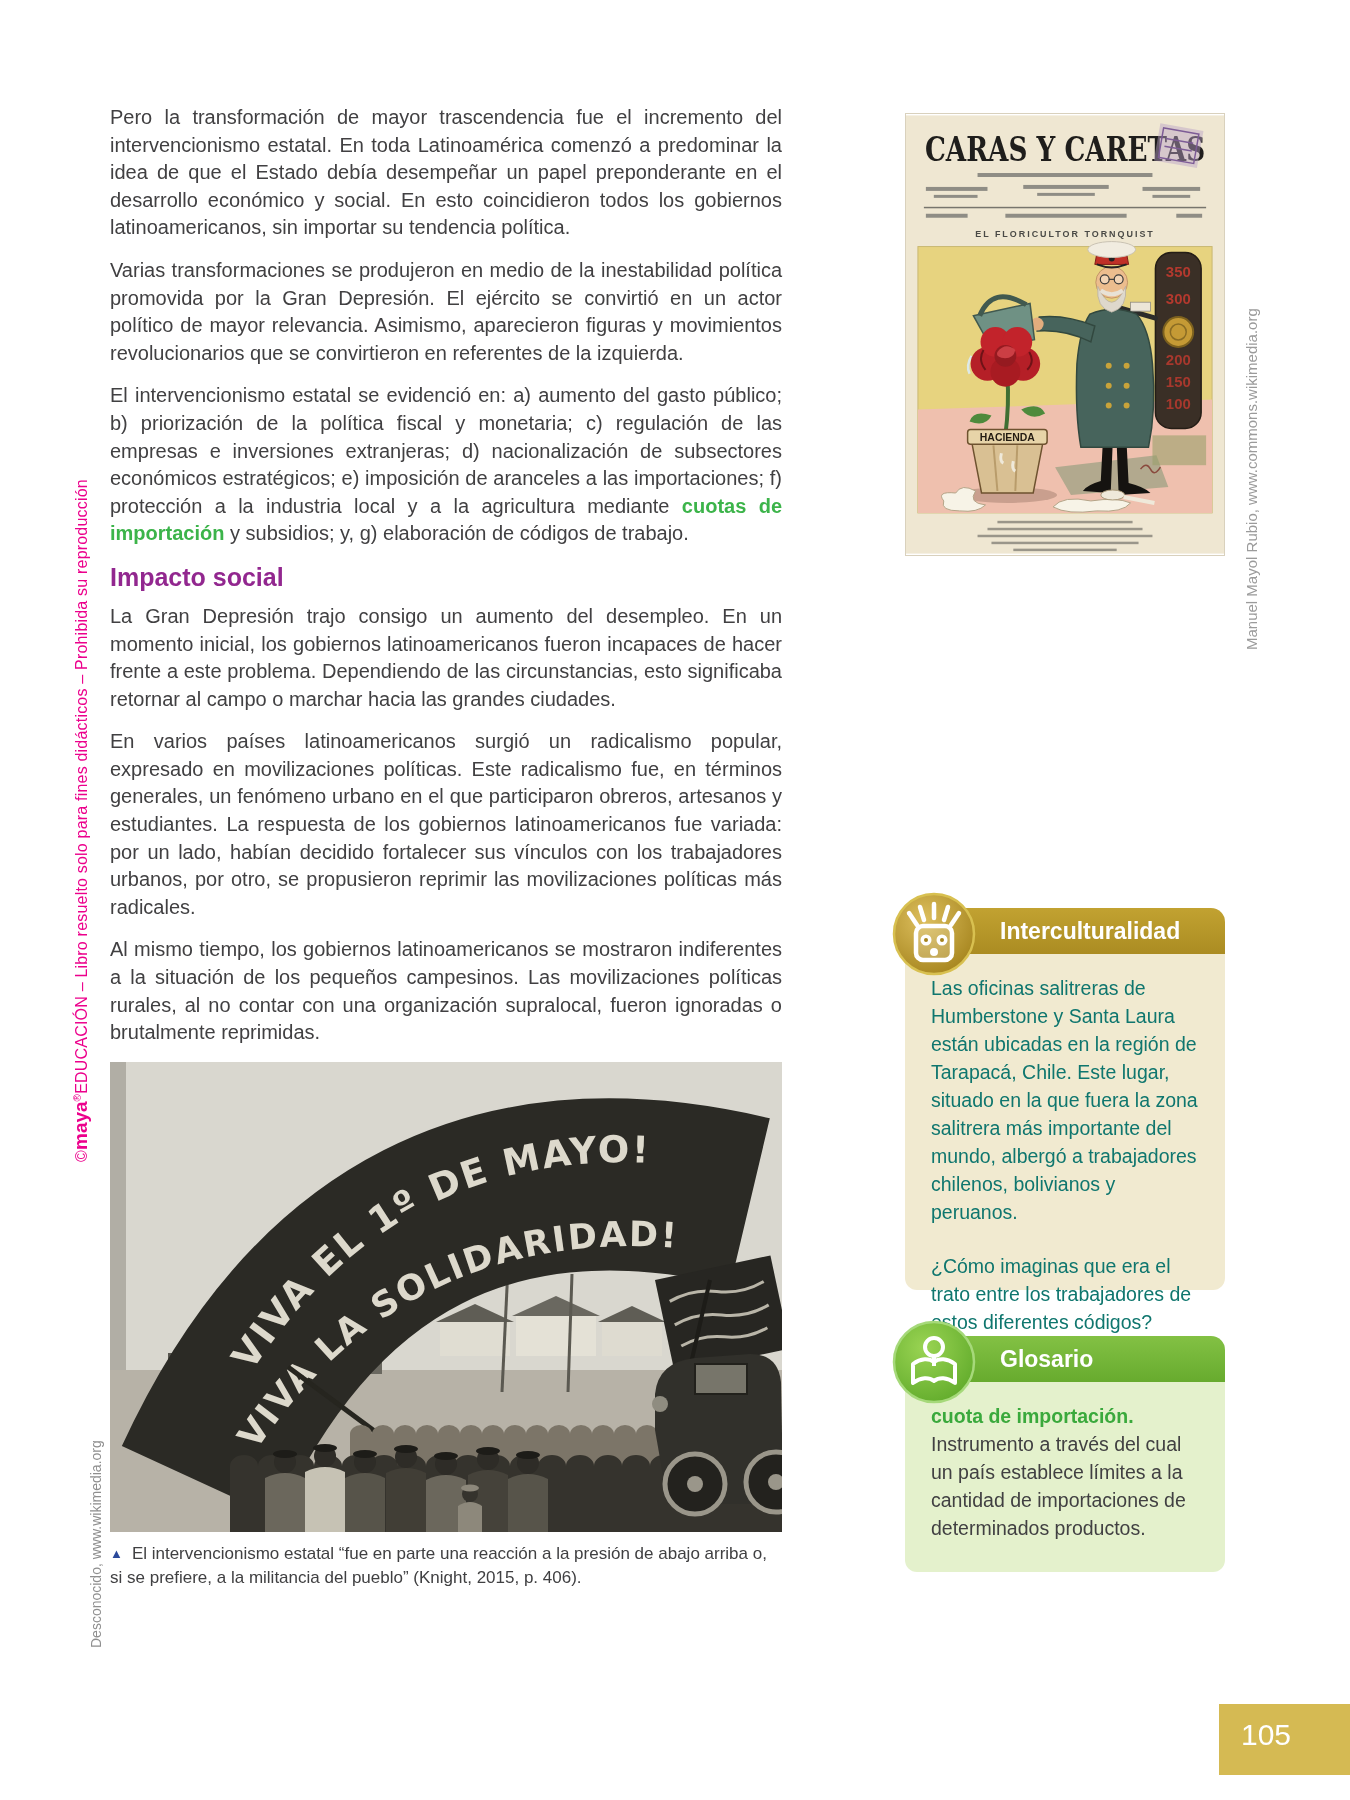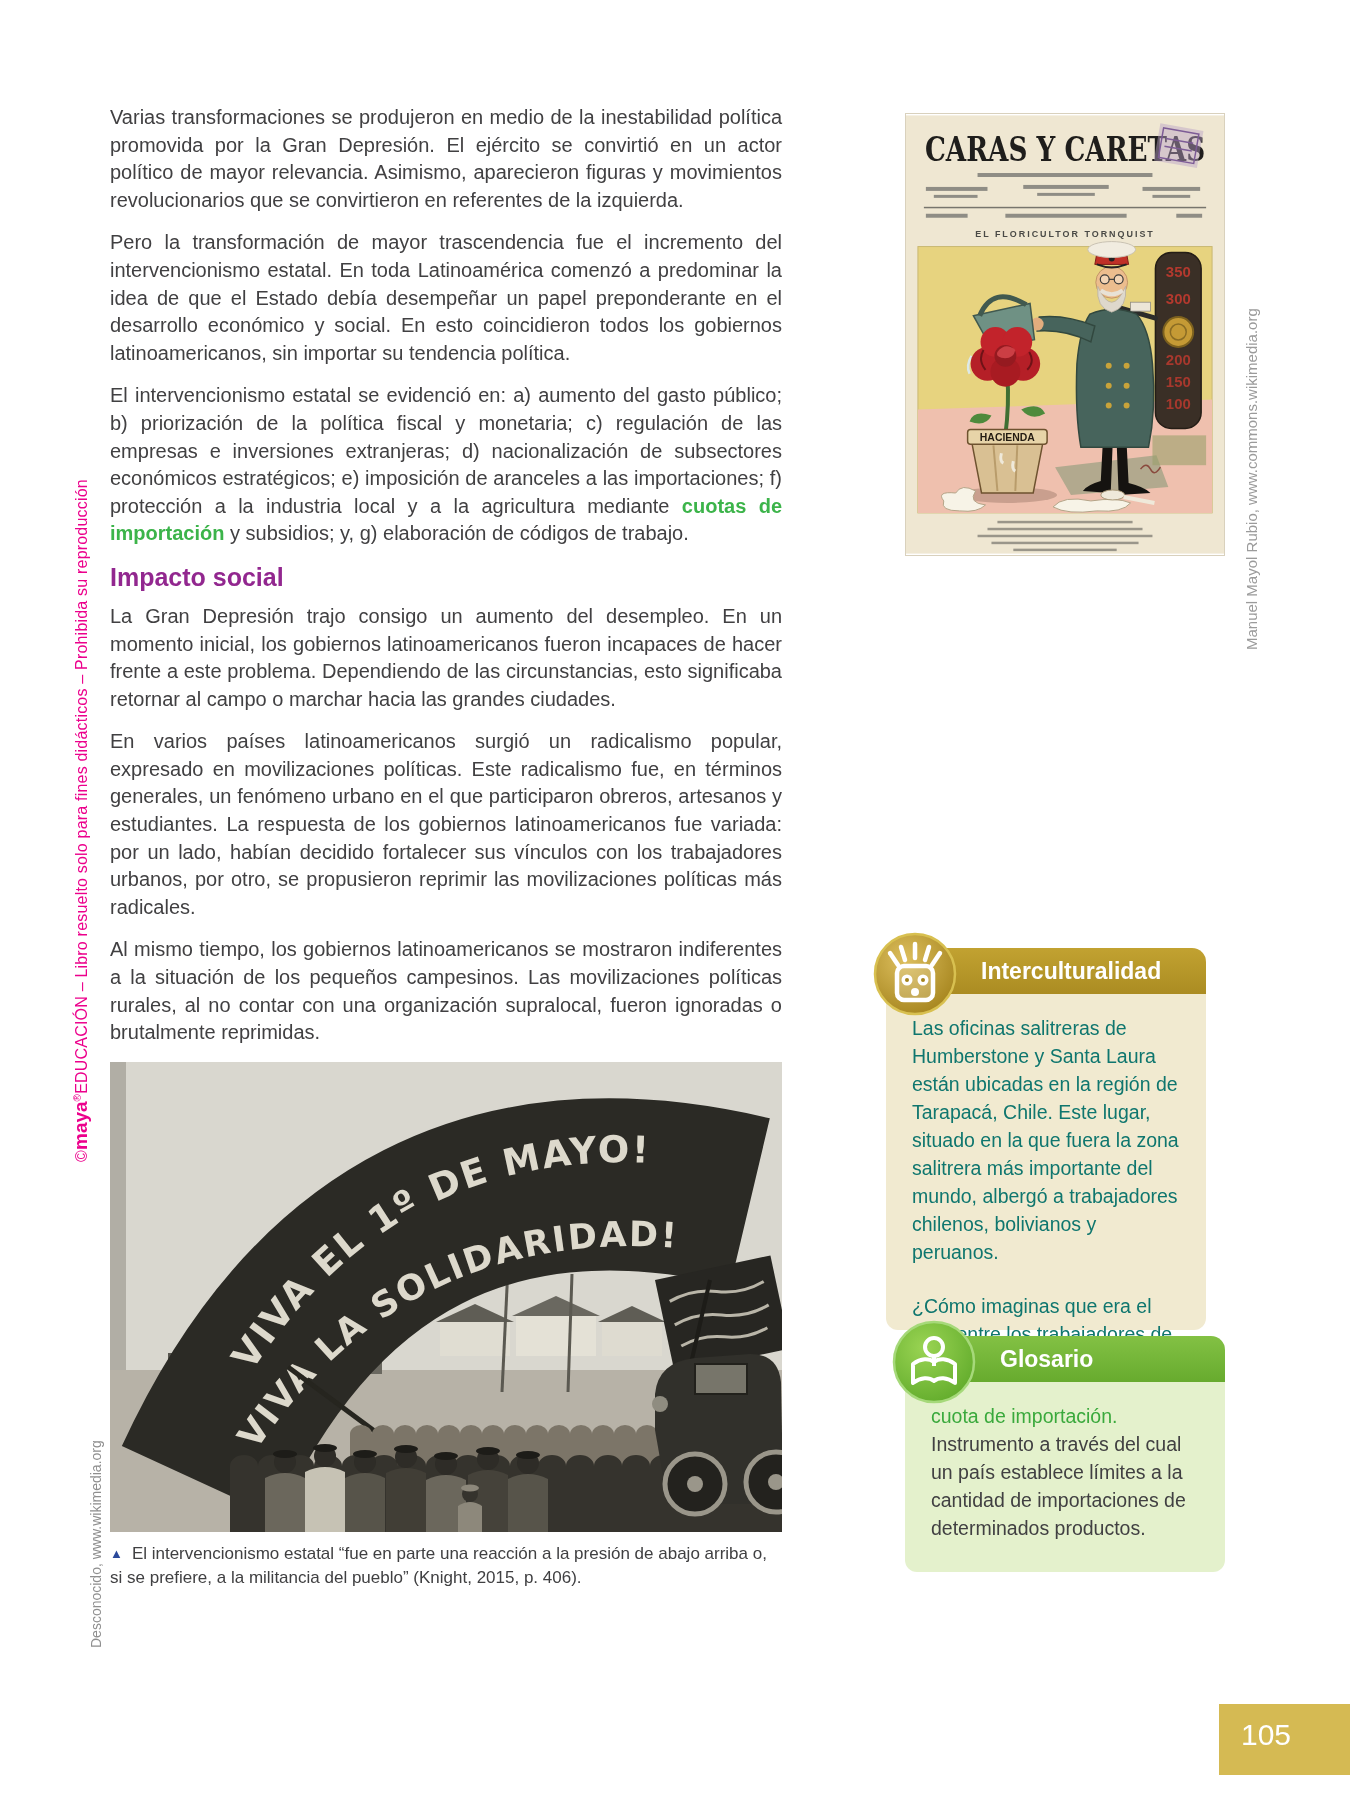--- a/index.html
+++ b/index.html
@@ -24,48 +24,48 @@
   .cover{position:absolute;left:905px;top:113px;width:320px;height:443px;border:1px solid #d9d1bd;box-sizing:border-box;}
   .cover svg{display:block;}
   .vert-credit{position:absolute;color:#9b9b9b;font-size:15px;white-space:nowrap;
     transform:rotate(-90deg);transform-origin:left top;}
   .credit-cover{left:1243px;top:650px;width:440px;}
   .credit-photo{left:88px;top:1648px;width:300px;font-size:14px;color:#8f8f8f;}
   .aside-caption{position:absolute;left:905px;top:566px;width:296px;
     font-size:18px;line-height:27.5px;color:#414042;}
   
   .box{position:absolute;width:320px;}
-  .box-intercultural{left:886px;top:908px;margin-top:40px;}
+  .box-intercultural{left:905px;top:908px;}
   .box-glossary{left:905px;top:1336px;}
   .box-header{position:relative;height:46px;border-radius:0 14px 0 0;display:flex;align-items:center;}
   .hdr-gold{background:linear-gradient(180deg,#c2a231 0%,#ab8c22 100%);}
   .hdr-green{background:linear-gradient(180deg,#83c144 0%,#67ab2e 100%);}
   .box-header .title{margin-left:95px;color:#ffffff;font-weight:bold;font-size:23px;}
   .box-icon{position:absolute;left:-14px;top:-17px;width:86px;height:86px;}
   .box-body{padding:20px 24px 0 26px;box-sizing:border-box;font-size:19.5px;line-height:28px;color:#0f766e;}
   .body-cream{background:#f1ead0;height:336px;border-radius:0 0 12px 12px;}
   .body-green{background:#e4f1cc;height:190px;border-radius:0 0 12px 12px;color:#414042;}
   .box-body .q{margin-top:26px;}
-  .gloss-term{color:#3aa93c;font-weight:normal;}
+  .gloss-term{color:#3aa93c;font-weight:bold;}
   
   .pagenum-block{position:absolute;left:1219px;top:1704px;width:131px;height:71px;background:#d5ba53;}
   .pagenum-block .num{color:#ffffff;font-size:30px;padding:14px 0 0 22px;}
 </style>
 </head>
 <body>
 
 <div class="page">
 
   <div class="side-notice">
     <span>©</span><span class="brand">maya</span><span class="reg">®</span><span>EDUCACIÓN</span><span> – Libro resuelto solo para fines didácticos – Prohibida su reproducción</span>
   </div>
 
   <div class="main-col">
+    <p>Pero la transformación de mayor trascendencia fue el incremento del intervencionismo estatal. En toda Latinoamérica comenzó a predominar la idea de que el Estado debía desempeñar un papel preponderante en el desarrollo económico y social. En esto coincidieron todos los gobiernos latinoamericanos, sin importar su tendencia política.</p>
     <p>Varias transformaciones se produjeron en medio de la inestabilidad política promovida por la Gran Depresión. El ejército se convirtió en un actor político de mayor relevancia. Asimismo, aparecieron figuras y movimientos revolucionarios que se convirtieron en referentes de la izquierda.</p>
-    <p>Pero la transformación de mayor trascendencia fue el incremento del intervencionismo estatal. En toda Latinoamérica comenzó a predominar la idea de que el Estado debía desempeñar un papel preponderante en el desarrollo económico y social. En esto coincidieron todos los gobiernos latinoamericanos, sin importar su tendencia política.</p>
     <p><span>El intervencionismo estatal se evidenció en: a) aumento del gasto público; b) priorización de la política fiscal y monetaria; c) regulación de las empresas e inversiones extranjeras; d) nacionalización de subsectores económicos estratégicos; e) imposición de aranceles a las importaciones; f) protección a la industria local y a la agricultura mediante </span><span class="hl-green">cuotas de importación</span><span> y subsidios; y, g) elaboración de códigos de trabajo.</span></p>
     <h2 class="section">Impacto social</h2>
     <p>La Gran Depresión trajo consigo un aumento del desempleo. En un momento inicial, los gobiernos latinoamericanos fueron incapaces de hacer frente a este problema. Dependiendo de las circunstancias, esto significaba retornar al campo o marchar hacia las grandes ciudades.</p>
     <p>En varios países latinoamericanos surgió un radicalismo popular, expresado en movilizaciones políticas. Este radicalismo fue, en términos generales, un fenómeno urbano en el que participaron obreros, artesanos y estudiantes. La respuesta de los gobiernos latinoamericanos fue variada: por un lado, habían decidido fortalecer sus vínculos con los trabajadores urbanos, por otro, se propusieron reprimir las movilizaciones políticas más radicales.</p>
     <p>Al mismo tiempo, los gobiernos latinoamericanos se mostraron indiferentes a la situación de los pequeños campesinos. Las movilizaciones políticas rurales, al no contar con una organización supralocal, fueron ignoradas o brutalmente reprimidas.</p>
 
     <div class="photo-wrap">
       <svg viewBox="0 0 672 470" width="672" height="470" aria-hidden="true">
         <rect width="672" height="470" fill="#d9d7cf"></rect>
         <rect x="0" y="0" width="16" height="470" fill="#8f8c84" opacity="0.55"></rect>

